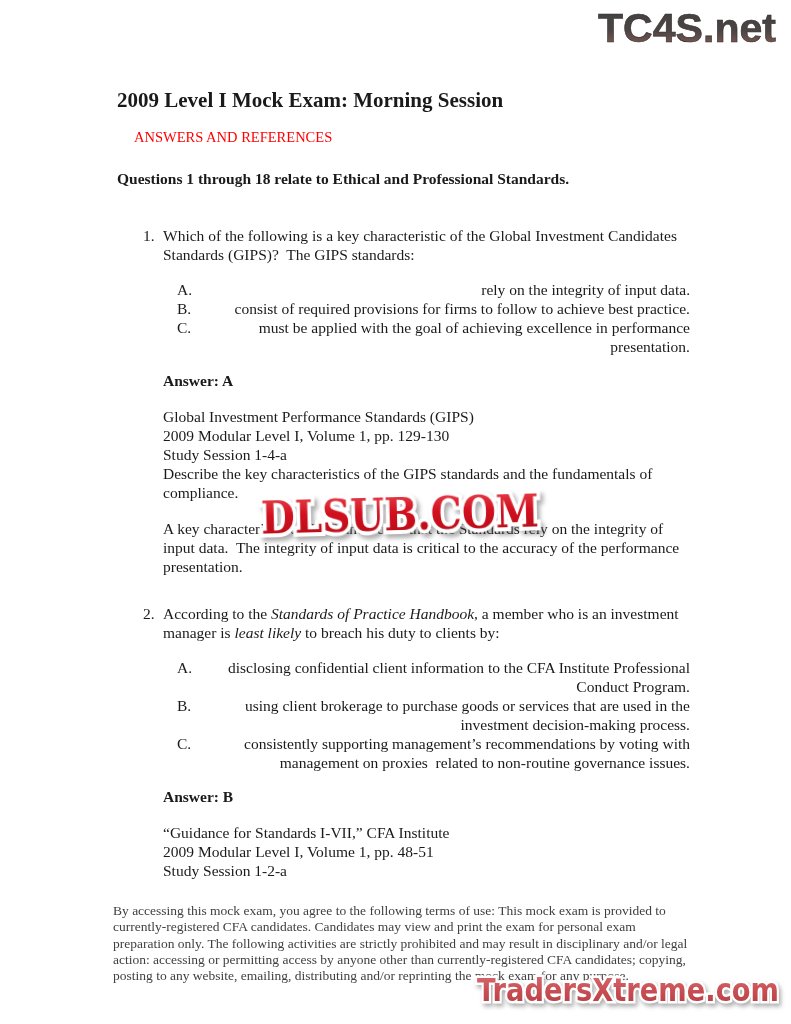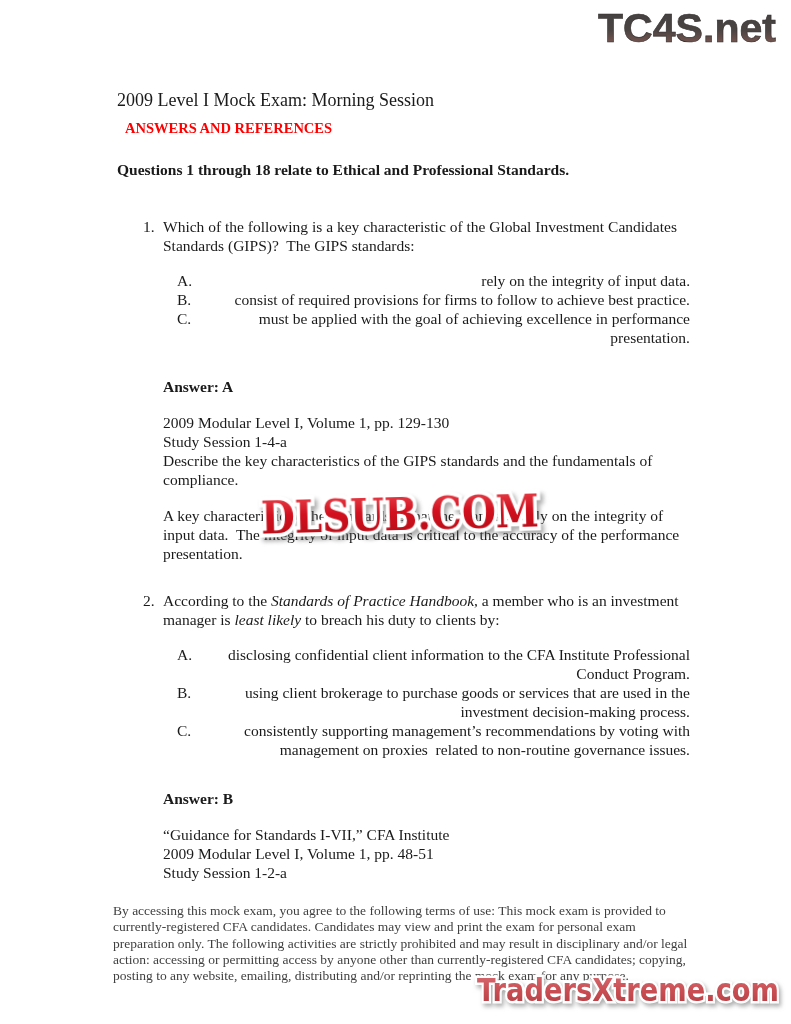--- a/index.html
+++ b/index.html
@@ -3,33 +3,33 @@
 <meta charset="utf-8">
 <style>
   html,body{margin:0;padding:0;background:#888;}
   .page{
     position:relative;width:791px;height:1024px;background:#ffffff;
     font-family:"Liberation Serif",serif;color:#1a1a1a;overflow:hidden;
     margin:0 auto;
   }
   .top-logo{position:absolute;top:5px;right:8px;}
   .content{position:absolute;left:117px;top:90px;width:573px;font-size:15.5px;line-height:19px;}
-  .doc-title{font-size:18px;line-height:21px;font-weight:normal;margin:0;}
-  .doc-subtitle{font-size:14.5px;line-height:19px;font-weight:bold;margin:8px;}
+  .doc-title{font-size:21px;line-height:21px;font-weight:bold;margin:0;}
+  .doc-subtitle{font-size:14.5px;line-height:19px;font-weight:normal;margin:17px;}
   .section-heading{font-size:15.5px;line-height:19px;font-weight:bold;margin:22px 0 0 0;}
   .question{display:flex;margin:38px 0 0 26px;}
   .q2{margin-top:28px;}
   .q-num{width:20px;flex:none;}
   .q-body{width:527px;}
   .stem{white-space:pre-wrap;}
   .options{margin:16px 0 0 14px;}
   .opt{display:flex;}
   .opt-letter{width:28px;flex:none;}
   .opt-text{white-space:pre-wrap;flex:1;text-align:right;}
-  .answer-line{font-weight:bold;margin-top:30px;}
+  .answer-line{font-weight:bold;margin-top:15px;}
   .ref-block{margin-top:17px;}
   .para{white-space:pre-wrap;margin-top:17px;}
   .footer-terms{
     position:absolute;left:113px;top:903px;width:582px;
     font-size:13.5px;line-height:16.3px;color:#404040;
   }
   .stamp{position:absolute;left:250px;top:477px;transform:rotate(-1.5deg);}
   .stamp svg{filter:drop-shadow(3px 4px 2px rgba(80,80,80,0.45));}
   .bottom-logo{position:absolute;right:2px;bottom:7px;}
   .bottom-logo svg{filter:drop-shadow(2px 3px 2px rgba(110,110,110,0.55));}
@@ -71,20 +71,21 @@
             <div class="opt-letter">B.</div>
             <div class="opt-text">consist of required provisions for firms to follow to achieve best practice.</div>
           </div>
           <div class="opt">
             <div class="opt-letter">C.</div>
             <div class="opt-text">must be applied with the goal of achieving excellence in performance presentation.</div>
           </div>
         </div>
         <div class="answer-line">Answer: A</div>
         <div class="ref-block">
+          <div>Global Investment Performance Standards (GIPS)</div>
           <div>2009 Modular Level I, Volume 1, pp. 129-130</div>
           <div>Study Session 1-4-a</div>
           <div>Describe the key characteristics of the GIPS standards and the fundamentals of compliance.</div>
         </div>
         <div class="para">A key characteristic of the Standards is that the Standards rely on the integrity of input data.  The integrity of input data is critical to the accuracy of the performance presentation.</div>
       </div>
     </div>
 
     <div class="question q2">
       <div class="q-num">2.</div>

